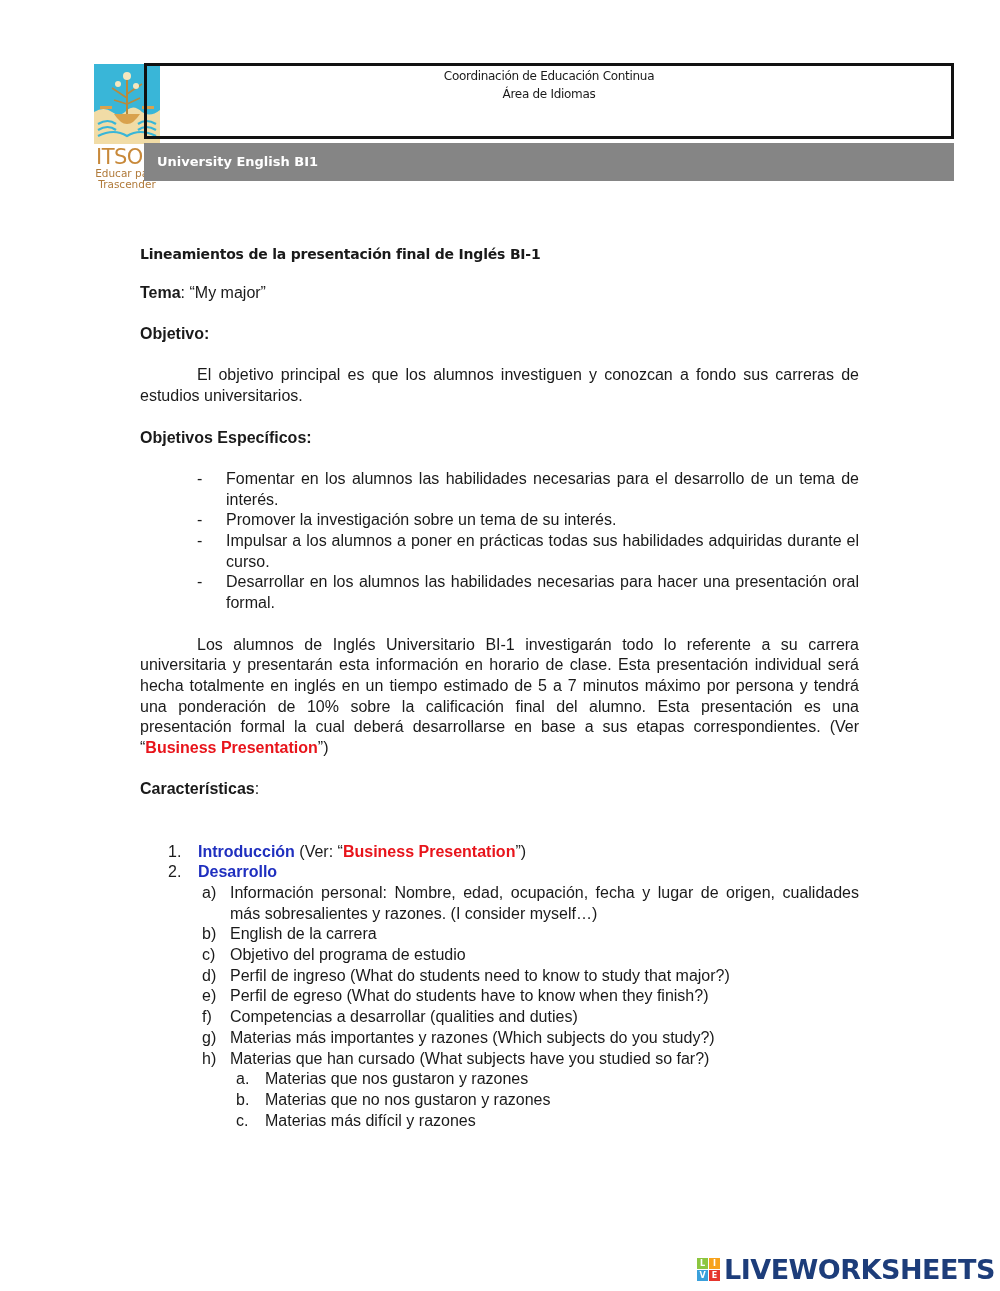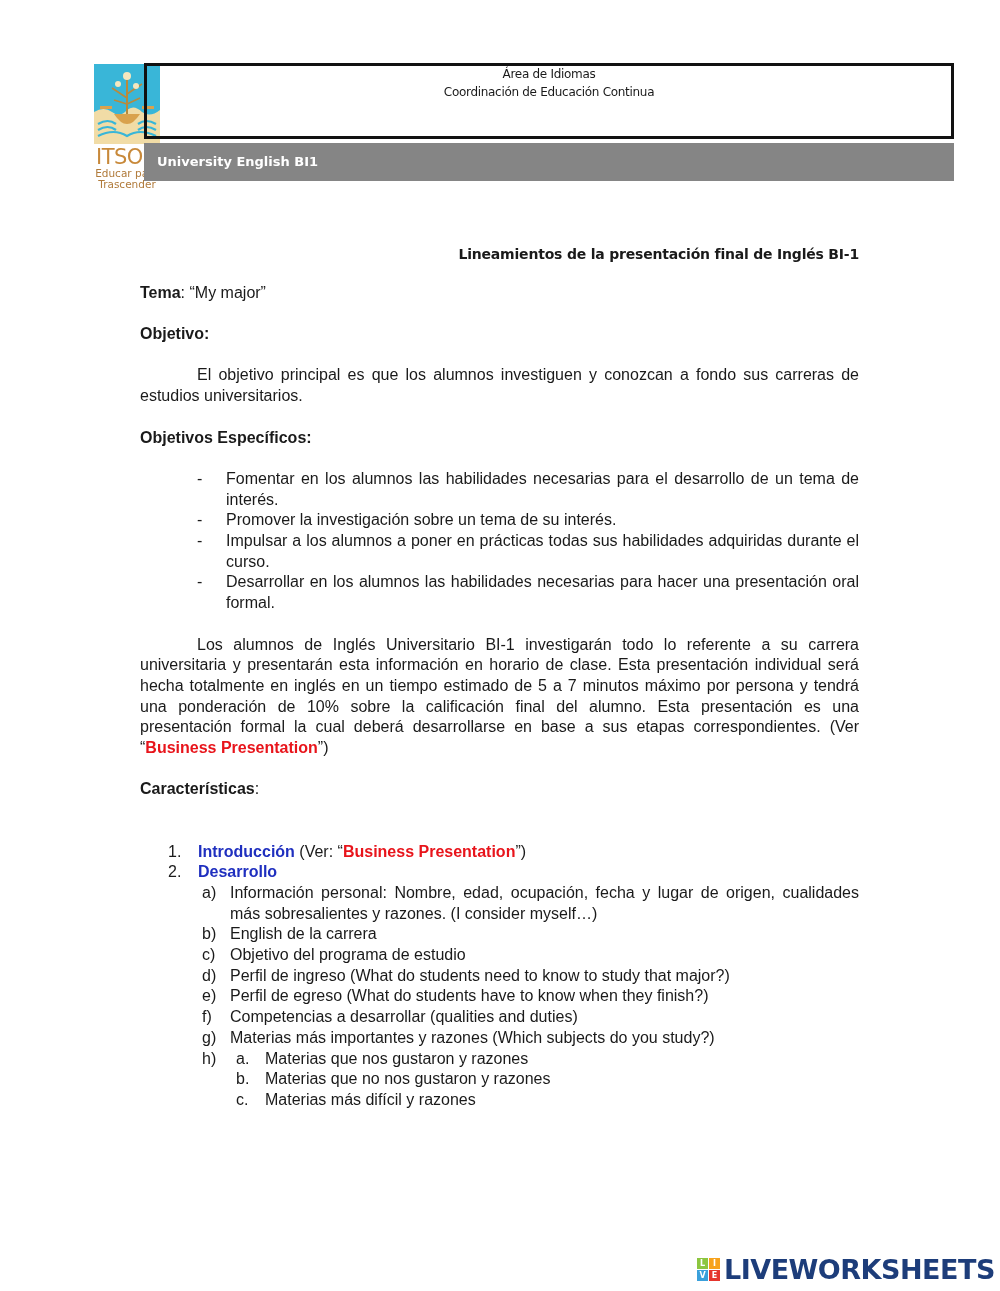--- a/index.html
+++ b/index.html
@@ -15,21 +15,21 @@
   .inst-box { position: absolute; left: 144px; top: 63px; width: 804px; height: 70px; border: 3px solid #111; text-align: center; }
   .inst-name { font-family: "DejaVu Sans", sans-serif; font-weight: bold; font-size: 13px; margin-top: 9px; line-height: 18px; letter-spacing: -0.2px; }
   .inst-sub { font-family: "DejaVu Sans", sans-serif; font-size: 12px; line-height: 20px; letter-spacing: -0.3px; }
 
   .course-bar { position: absolute; left: 144px; top: 143px; width: 810px; height: 38px; background: #858585; color: #fff; font-family: "DejaVu Sans", sans-serif; font-weight: bold; font-size: 13px; }
   .course-bar .left { position: absolute; left: 13px; top: 11px; }
   .course-bar .right { position: absolute; right: 20px; top: 11px; margin-top: 33px; }
 
   
   .doc { position: absolute; left: 140px; top: 240px; width: 719px; font-size: 16px; line-height: 20.7px; }
-  .doc-title { text-align: right; font-family: "DejaVu Sans", sans-serif; font-weight: bold; font-size: 14px; letter-spacing: -0.2px; margin: 4px 0 18px 0; }
+  .doc-title { text-align: left; font-family: "DejaVu Sans", sans-serif; font-weight: bold; font-size: 14px; letter-spacing: -0.2px; margin: 4px 0 18px 0; }
   p { margin: 0; }
   .justify { text-align: justify; }
   .indent { text-indent: 57px; }
   .gap { height: 20.7px; }
   .b { font-weight: bold; }
   .red { color: #e8141b; font-weight: bold; }
   .blue { color: #1f2fbf; font-weight: bold; }
 
   ul.dash { list-style: none; padding: 0; margin: 0 0 0 57px; }
   ul.dash li { position: relative; padding-left: 29px; text-align: justify; }
@@ -71,22 +71,22 @@
       <rect x="6" y="42" width="12" height="3" fill="#d9a24d"></rect>
       <rect x="48" y="42" width="12" height="3" fill="#d9a24d"></rect>
     </svg>
   </div>
   <span class="logo-wordmark">ITSON</span>
   <span class="logo-tagline">Educar para</span>
   <span class="logo-tagline">Trascender</span>
 </div>
 
 <div class="inst-box">
+  <div class="inst-sub">Coordinación de Educación Continua</div>
   <div class="inst-sub" style="line-height:16px;">Área de Idiomas</div>
-  <div class="inst-sub">Coordinación de Educación Continua</div>
 </div>
 
 <div class="course-bar">
   <span class="left">University English BI1</span>
   <span class="right">FINAL PRESENTATIONS</span>
 </div>
 
 <div class="doc">
   <div class="doc-title">Lineamientos de la presentación final de Inglés BI-1</div>
 
@@ -124,21 +124,21 @@
       <span class="marker">2.</span>
       <span class="blue">Desarrollo</span>
       <ol class="alpha">
         <li><span class="marker">a)</span><span>Información personal: Nombre, edad, ocupación, fecha y lugar de origen, cualidades más sobresalientes y razones.  (I consider myself…)</span></li>
         <li><span class="marker">b)</span><span>English de la carrera</span></li>
         <li><span class="marker">c)</span><span>Objetivo del programa de estudio</span></li>
         <li><span class="marker">d)</span><span>Perfil de ingreso (What do students need to know to study that major?)</span></li>
         <li><span class="marker">e)</span><span>Perfil de egreso (What do students have to know when they finish?)</span></li>
         <li><span class="marker">f)</span><span>Competencias a desarrollar (qualities and duties)</span></li>
         <li><span class="marker">g)</span><span>Materias más importantes y razones (Which subjects do you study?)</span></li>
-        <li><span class="marker">h)</span>
+        <li><span class="marker">h)</span><span>Materias que han cursado (What subjects have you studied so far?)</span>
           <ol class="sub">
             <li><span class="marker">a.</span><span>Materias que nos gustaron y razones</span></li>
             <li><span class="marker">b.</span><span>Materias que no nos gustaron y razones</span></li>
             <li><span class="marker">c.</span><span>Materias más difícil y razones</span></li>
           </ol>
         </li>
       </ol>
     </li>
   </ol>
 </div>

